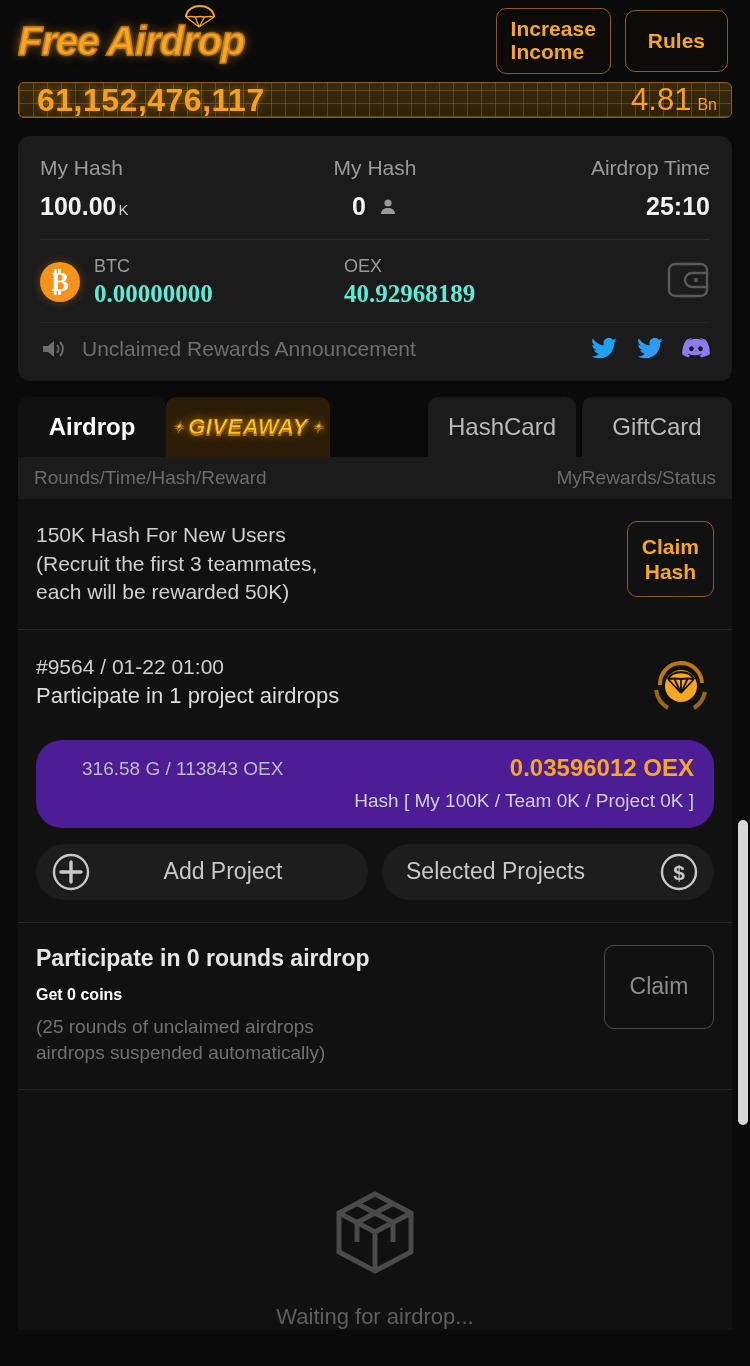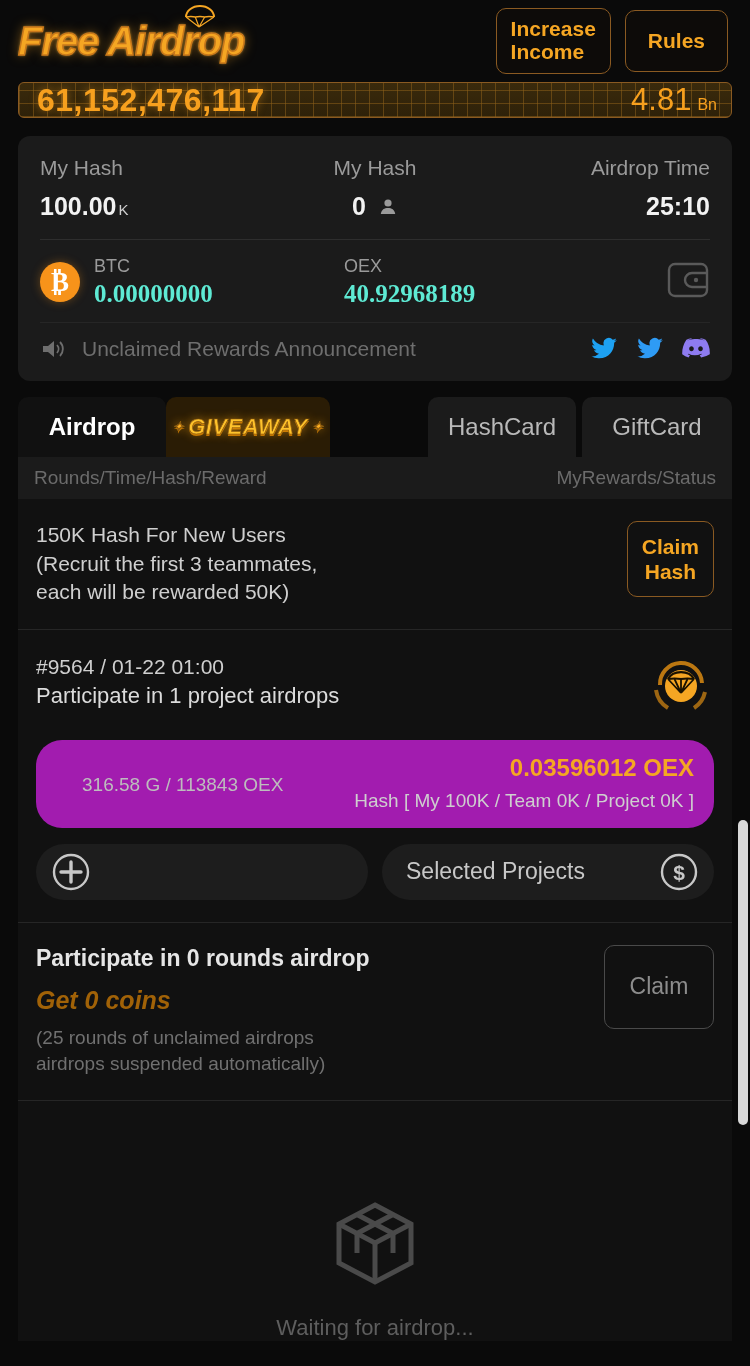--- a/index.html
+++ b/index.html
@@ -168,41 +168,41 @@
     text-align: center; line-height: 1.2;
     padding: 12px 14px; flex: none;
   }
 
   .round-head { display: flex; align-items: flex-start; }
   .round-meta { font-size: 21px; color: #cfcfcf; line-height: 1.4; }
   .round-meta .l2 { font-size: 22px; color: #dcdcdc; }
   .round-ico { margin-left: auto; flex: none; }
 
   .hashbox {
-    background: #a21caf; border-radius: 26px;
+    background: #4c1d95; border-radius: 26px;
     margin-top: 18px; padding: 14px 20px 16px 20px;
-    display: flex; align-items: center;
+    display: flex; align-items: flex-start;
   }
   .hashbox .left { font-size: 19px; color: #bdbdbd; padding-top: 4px; margin-left: 26px; }
   .hashbox .right { margin-left: auto; text-align: right; }
   .hb-amt { font-size: 24px; font-weight: bold; color: #F5A623; }
   .hb-sub { font-size: 19px; color: #cfcfcf; margin-top: 8px; }
 
   .projrow { display: flex; gap: 14px; margin-top: 16px; }
   .pill {
     flex: 1; height: 56px; border-radius: 28px; background: #1d1d1d;
     display: flex; align-items: center; padding: 0 14px;
     font-size: 23px; color: #c8c8c8;
   }
   .pill .lbl { flex: 1; text-align: center; }
   .pill.right .lbl { text-align: left; padding-left: 10px; }
 
   .partic { display: flex; align-items: flex-start; }
   .partic-text .p1 { font-size: 23px; font-weight: bold; color: #e6e6e6; }
-  .partic-text .p2 { font-size: 25px; font-weight: bold; color: #a16207; margin-top: 14px; font-style: italic; }
+  .partic-text .p2 { font-size: 16px; font-weight: bold; color: #ffffff; margin-top: 14px; }
   .partic-text .p3 { font-size: 19px; color: #707070; margin-top: 10px; line-height: 1.4; }
   .claim-btn {
     margin-left: auto; flex: none;
     width: 110px; height: 84px;
     border: 1.5px solid #4a4a4a; border-radius: 10px;
     color: #8c8c8c; font-size: 23px;
     display: flex; align-items: center; justify-content: center;
   }
 
   
@@ -375,20 +375,21 @@
         <div class="hb-sub">Hash [ My 100K / Team 0K / Project 0K ]</div>
       </div>
     </div>
 
     <div class="projrow">
       <div class="pill">
         <svg width="42" height="42" viewBox="0 0 42 42">
           <circle cx="21" cy="21" r="17" fill="none" stroke="#c8c8c8" stroke-width="2.4"></circle>
           <path d="M21 11 L21 31 M11 21 L31 21" stroke="#c8c8c8" stroke-width="3.4" stroke-linecap="round"></path>
         </svg>
+        <span class="lbl">Add Project</span>
       </div>
       <div class="pill right">
         <span class="lbl">Selected Projects</span>
         <svg width="42" height="42" viewBox="0 0 42 42">
           <circle cx="21" cy="21" r="17" fill="none" stroke="#c8c8c8" stroke-width="2.4"></circle>
           <text x="21" y="29" font-size="21" font-family="Liberation Sans, sans-serif" font-weight="bold" fill="#c8c8c8" text-anchor="middle">$</text>
         </svg>
       </div>
     </div>
   </div>

